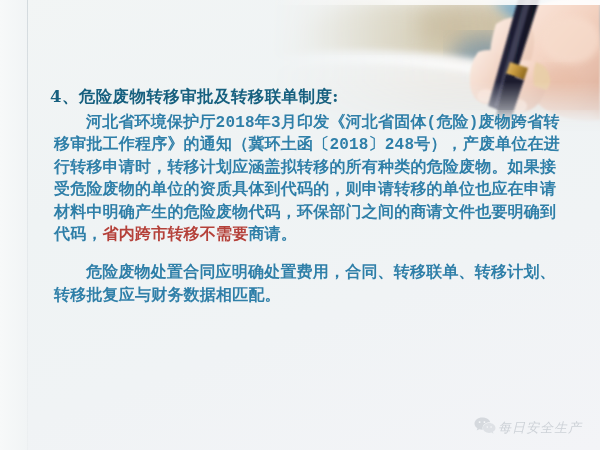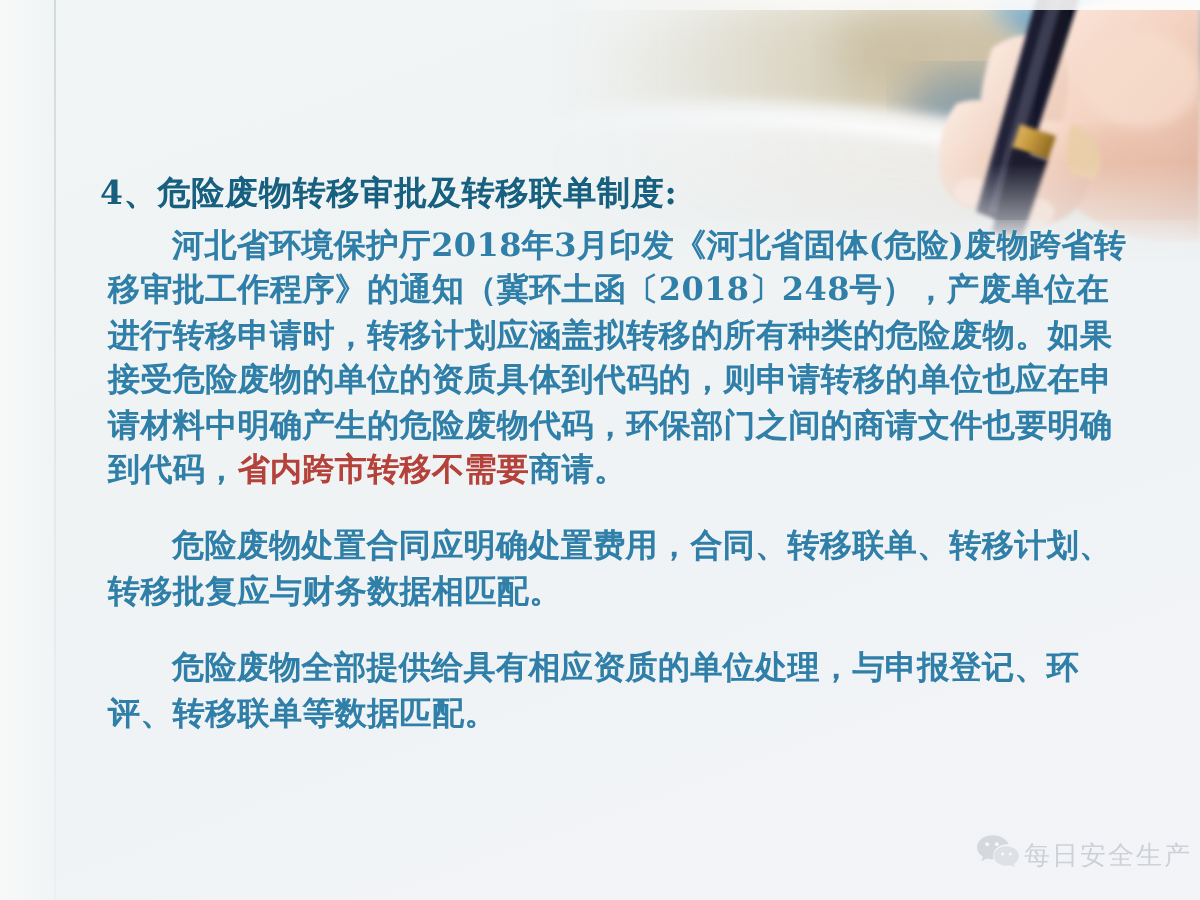--- a/index.html
+++ b/index.html
@@ -83,46 +83,48 @@
     color: #17607f;
     white-space: nowrap;
     text-shadow: 0 0 1px rgba(255,255,255,0.6);
   }
 
   .body-block {
     position: absolute;
     left: 30px;
     top: 112px;
     width: 540px;
+    font-family: Liberation Mono, monospace;
   }
 
   .para {
     font-size: 16px;
     font-weight: bold;
     line-height: 22.4px;
     color: #2f7fa8;
     text-indent: 32px;
     margin: 0;
     padding: 0 0 0 24px;
     letter-spacing: 0.2px;
     text-shadow: 0 0 1px rgba(255,255,255,0.55);
   }
   .para + .para { margin-top: 16px; }
 
   .hl-red { color: #b4413a; }
 
   
   .watermark {
     position: absolute;
-    right: 4px;
+    right: 18px;
     bottom: 12px;
     display: flex;
     align-items: center;
     gap: 2px;
     opacity: 0.42;
+    font-style: italic;
   }
   .wm-icon { display: block; }
   .wm-text {
     font-family: "DejaVu Sans", "Liberation Sans", sans-serif;
     font-size: 13px;
     color: #9aa3ad;
     letter-spacing: 1px;
   }
 </style>
 </head>
@@ -228,23 +230,20 @@
   <div class="content">
 
     <div class="heading">4、危险废物转移审批及转移联单制度:</div>
 
     <div class="body-block">
       <p class="para">
         <span>河北省环境保护厅2018年3月印发《河北省固体(危险)废物跨省转移审批工作程序》的通知（冀环土函〔2018〕248号），产废单位在进行转移申请时，转移计划应涵盖拟转移的所有种类的危险废物。如果接受危险废物的单位的资质具体到代码的，则申请转移的单位也应在申请材料中明确产生的危险废物代码，环保部门之间的商请文件也要明确到代码，</span><span class="hl-red">省内跨市转移不需要</span><span>商请。</span>
       </p>
       <p class="para">
         <span>危险废物处置合同应明确处置费用，合同、转移联单、转移计划、转移批复应与财务数据相匹配。</span>
-      </p>
-      <p class="para">
-        <span>危险废物全部提供给具有相应资质的单位处理，与申报登记、环评、转移联单等数据匹配。</span>
       </p>
     </div>
 
   </div>
 
   <div class="watermark">
     <span class="wm-icon">
       <svg width="22" height="17" viewBox="0 0 22 17" xmlns="http://www.w3.org/2000/svg" aria-hidden="true">
         <path d="M8.1 0.6C3.9 0.6 0.5 3.3 0.5 6.6c0 1.9 1.1 3.6 2.9 4.7L2.7 13.6l2.6-1.3c0.9 0.25 1.85 0.4 2.8 0.4 0.25 0 0.5-0.01 0.75-0.03-0.2-0.55-0.3-1.12-0.3-1.72 0-3.2 3.1-5.8 6.95-5.8 0.25 0 0.5 0.01 0.75 0.04C15.6 2.6 12.2 0.6 8.1 0.6z" fill="#aeb5bd"></path>
         <circle cx="5.6" cy="5.1" r="0.95" fill="#ffffff"></circle>

